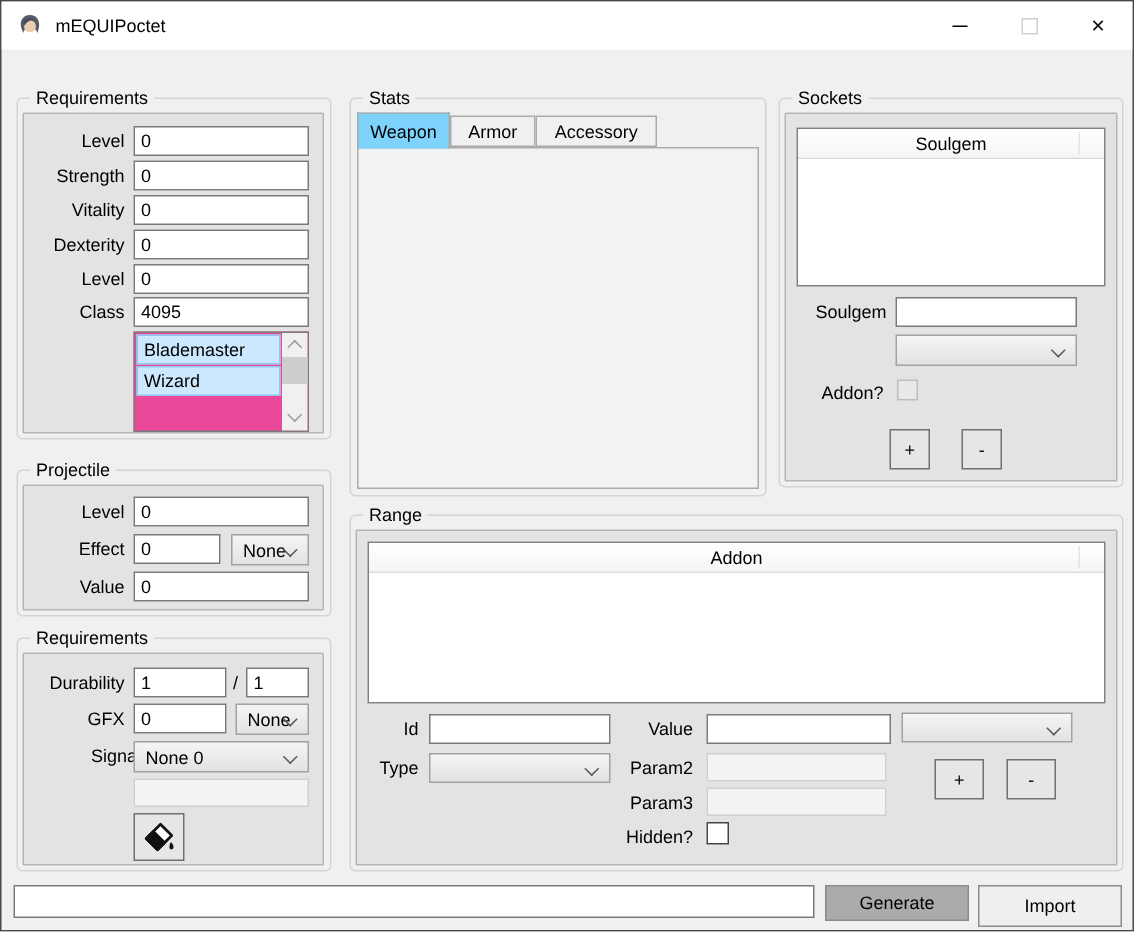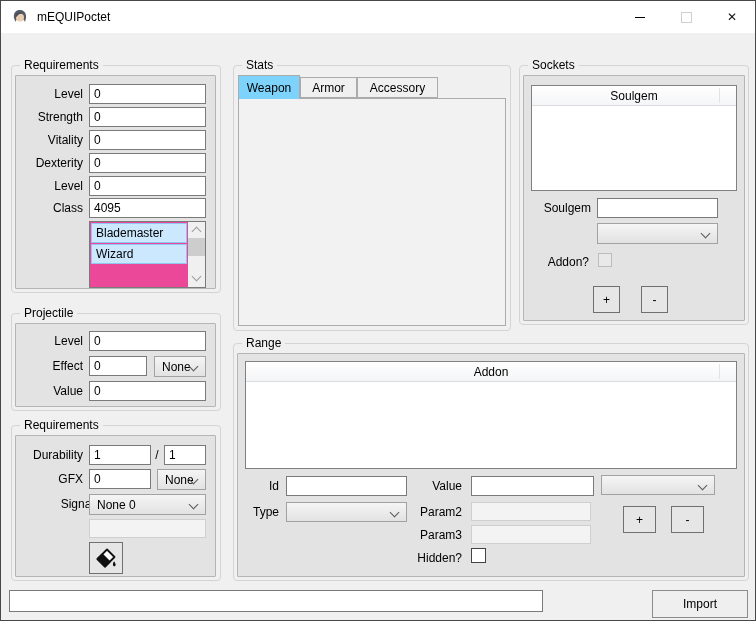--- a/index.html
+++ b/index.html
@@ -231,15 +231,16 @@
   <span class="lbl" style="left:400px;top:550px;width:61px;">Hidden?</span>
   <div class="checkbox" style="left:470px;top:547px;width:15px;height:15px;"></div>
   <div class="cb" style="left:600px;top:474px;width:114px;height:20px;">
     <span></span>
     <span class="chev" style="top:6px;"></span>
   </div>
   <div class="btn" style="left:622px;top:505px;width:33px;height:27px;">+</div>
   <div class="btn" style="left:670px;top:505px;width:33px;height:27px;">-</div>
 
   <input class="tb" style="left: 8px; top: 589px; width: 534px; height: 22px;" value="">
+  <div class="btn generate" style="left:549px;top:589px;width:96px;height:24px;">Generate</div>
   <div class="btn import" style="left:651px;top:589px;width:96px;height:28px;">Import</div>
 
 </div>
 
 </body></html>

